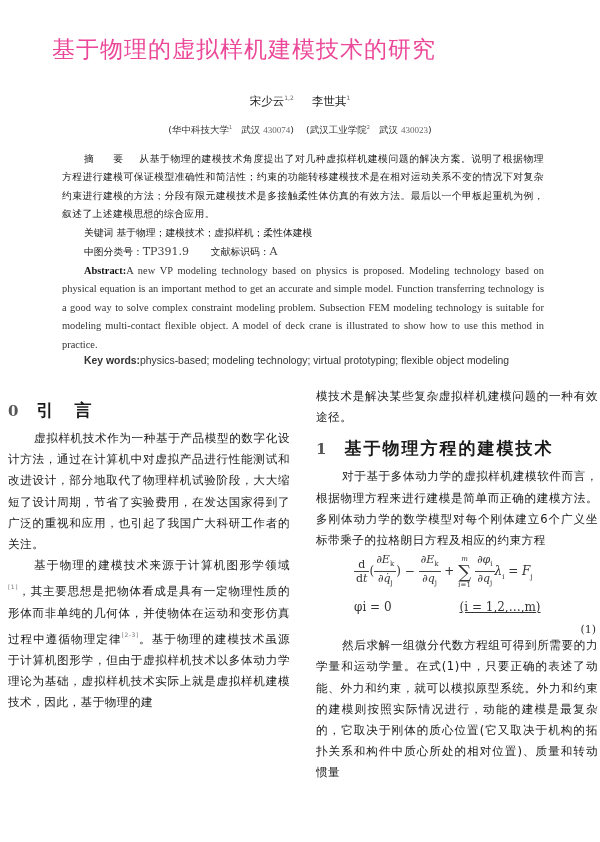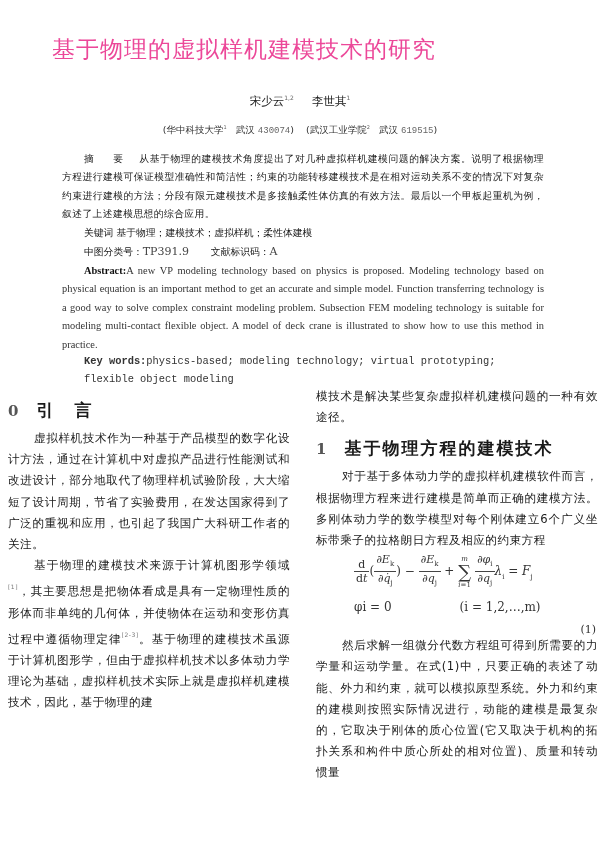--- a/index.html
+++ b/index.html
@@ -4,44 +4,44 @@
 <style>
   html, body { margin:0; padding:0; background:#ffffff; }
   body { width:600px; height:842px; overflow:hidden; position:relative; color:#1a1a1a;
          font-family:"DejaVu Sans", sans-serif; }
   .title { position:absolute; top:34px; left:0; width:488px; text-align:center;
            font-size:23px; letter-spacing:1px; color:#ec4899; }
   .authors { position:absolute; top:94px; left:0; width:600px; text-align:center; font-size:11.5px; }
   .authors sup { font-size:6px; color:#666; vertical-align:5px; }
   .affil { position:absolute; top:124px; left:0; width:600px; text-align:center; font-size:9.5px; color:#333; }
   .affil sup { font-size:5px; vertical-align:4px; color:#666; }
-  .affil .num { font-family:Liberation Mono, monospace; color:#666; font-size:9px; }
+  .affil .num { font-family:Liberation Serif, serif; color:#666; font-size:9px; }
   .abs-block { position:absolute; left:62px; width:482px; font-size:9.8px; line-height:18.4px; }
   .abs-cn { top:150px; text-indent:22px; text-align:justify; letter-spacing:0.4px; }
   .abs-cn .lbl { font-weight:normal; margin-right:8px; letter-spacing:8px; }
   .kw { top:224px; left:84px; font-size:9.8px; }
   .kw .lbl { margin-right:3px; }
   .cls { top:243px; left:84px; font-size:9.8px; }
   .cls .serif { font-family:"DejaVu Serif", serif; font-size:11px; color:#444; }
   .abs-en { top:262px; font-family:"Liberation Serif", serif; font-size:10.4px; line-height:18.4px;
             text-indent:22px; text-align:justify; color:#333; }
   .abs-en b { color:#111; }
-  .kw-en { top:352px; left:84px; width:460px; font-family:Liberation Mono, monospace; font-size:10.4px; color:#333; }
+  .kw-en { top:352px; left:84px; width:460px; font-family:Liberation Sans, sans-serif; font-size:10.4px; color:#333; }
   .col { position:absolute; width:282px; font-size:11.6px; line-height:21.2px; text-align:justify; letter-spacing:0.5px; }
   .col-left { left:8px; top:398px; }
   .col-right { left:316px; top:386px; }
   .h1 { font-size:17px; margin:0; height:24px; line-height:24px; letter-spacing:2px; }
   .h1 .n { font-family:"DejaVu Serif", serif; font-size:15px; color:#555; margin-right:18px; letter-spacing:0; }
   .p { margin:0; text-indent:26px; }
   .p.noind { text-indent:0; }
   .ref { font-size:6px; vertical-align:6px; color:#777; }
   .eq { font-family:"DejaVu Serif", serif; font-size:12px; color:#333; position:relative; height:84px; letter-spacing:0; }
   .eq .row1 { position:absolute; left:38px; top:2px; white-space:nowrap; }
   .eq .row2 { position:absolute; left:38px; top:46px; white-space:nowrap; }
-  .eq .row2 .cond { margin-left:68px; }
+  .eq .row2 .cond { margin-left:68px;text-decoration:underline; }
   .frac { display:inline-block; vertical-align:middle; text-align:center; font-size:11px; line-height:13px; }
   .frac .top { display:block; border-bottom:1px solid #444; padding:0 2px; }
   .frac .bot { display:block; padding:0 2px; }
   .sum { display:inline-block; vertical-align:middle; text-align:center; font-size:7px; line-height:8px; }
   .sum .s { font-size:18px; line-height:18px; display:block; }
   .eqnum { position:absolute; right:2px; top:68px; font-family:"DejaVu Serif", serif; font-size:11px; }
 </style>
 </head>
 <body>
 
@@ -49,21 +49,21 @@
 
 <div class="authors">
   <span>宋少云</span><sup>1,2</sup>
   &nbsp;&nbsp;&nbsp;
   <span>李世其</span><sup>1</sup>
 </div>
 
 <div class="affil">
   (<span>华中科技大学</span><sup>1</sup>&nbsp;&nbsp;&nbsp;<span>武汉</span>&nbsp;<span class="num">430074</span>)
   &nbsp;&nbsp;
-  (<span>武汉工业学院</span><sup>2</sup>&nbsp;&nbsp;&nbsp;<span>武汉</span>&nbsp;<span class="num">619515</span>)
+  (<span>武汉工业学院</span><sup>2</sup>&nbsp;&nbsp;&nbsp;<span>武汉</span>&nbsp;<span class="num">430023</span>)
 </div>
 
 <div class="abs-block abs-cn">
   <span class="lbl">摘 要</span><span>从基于物理的建模技术角度提出了对几种虚拟样机建模问题的解决方案。说明了根据物理方程进行建模可保证模型准确性和简洁性；约束的功能转移建模技术是在相对运动关系不变的情况下对复杂约束进行建模的方法；分段有限元建模技术是多接触柔性体仿真的有效方法。最后以一个甲板起重机为例，叙述了上述建模思想的综合应用。</span>
 </div>
 
 <div class="abs-block kw">
   <span class="lbl">关键词</span><span>基于物理；建模技术；虚拟样机；柔性体建模</span>
 </div>
 

